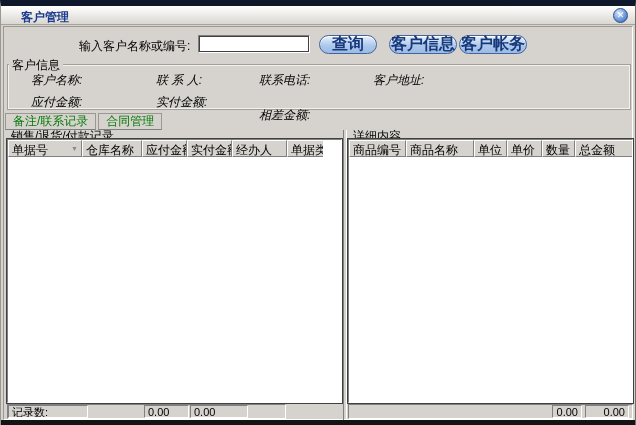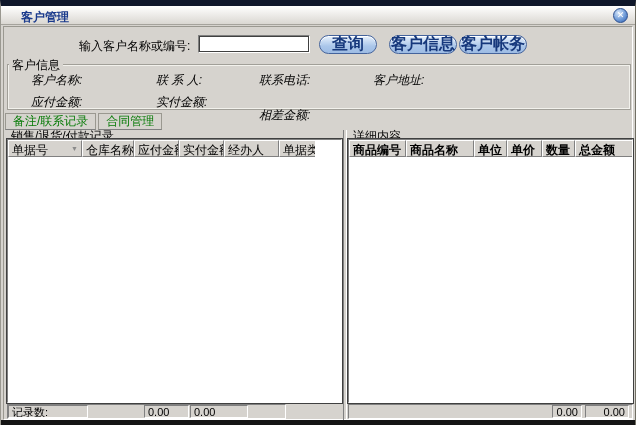--- a/index.html
+++ b/index.html
@@ -92,21 +92,21 @@
   .caption-left { left: 10px; }
   .caption-right { left: 352px; }
   
   .tablebox {
     position: absolute; top: 133px; height: 264px; background: #ffffff;
     border: 1px solid; border-color: #808080 #ffffff #ffffff #808080;
     outline: 1px solid #404040; outline-offset: 0;
     overflow: hidden;
   }
   .tbl-left  { left: 6px;   width: 335px; }
-  .tbl-right { left: 347px; width: 285px; font-weight: bold; }
+  .tbl-right { left: 347px; width: 285px; }
   .hdr-row { display: flex; height: 17px; }
   .hdr-cell {
     background: #d6d3ce; flex: none;
     border-top: 1px solid #ffffff; border-left: 1px solid #ffffff;
     border-right: 1px solid #808080; border-bottom: 1px solid #808080;
     padding: 1px 0 0 3px; font-size: 12px; white-space: nowrap; overflow: hidden;
     position: relative; cursor: default;
   }
   .filter-glyph {
     position: absolute; right: 3px; top: 4px;
@@ -173,21 +173,21 @@
 
   <span class="caption caption-left">销售/退货/付款记录</span>
   <span class="caption caption-right">详细内容</span>
 
   <div class="tablebox tbl-left">
     <div class="hdr-row">
       <div class="hdr-cell" style="width:74px;">
         <span>单据号</span>
         <span class="filter-glyph">▼</span>
       </div>
-      <div class="hdr-cell" style="width:52px;">仓库名称</div>
+      <div class="hdr-cell" style="width:60px;">仓库名称</div>
       <div class="hdr-cell" style="width:45px;">应付金额</div>
       <div class="hdr-cell" style="width:45px;">实付金额</div>
       <div class="hdr-cell" style="width:55px;">经办人</div>
       <div class="hdr-cell" style="width:36px; border-right:none;">单据类型</div>
     </div>
   </div>
 
   <div class="panel-divider"></div>
 
   <div class="tablebox tbl-right">

